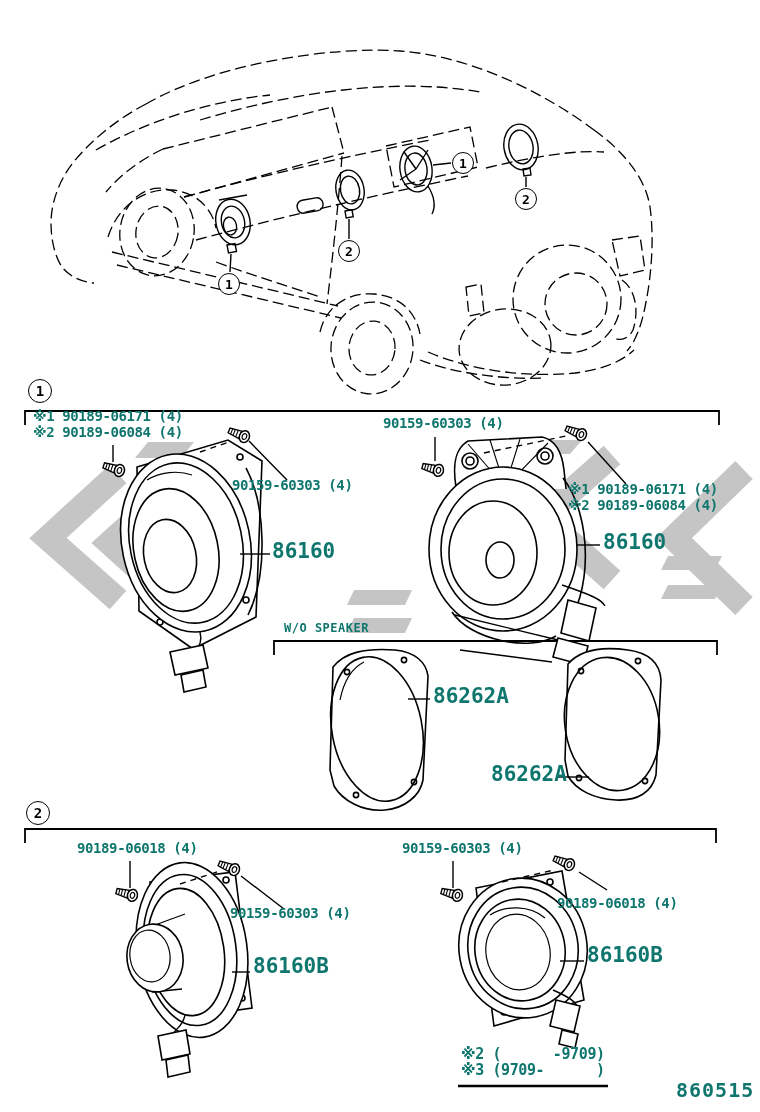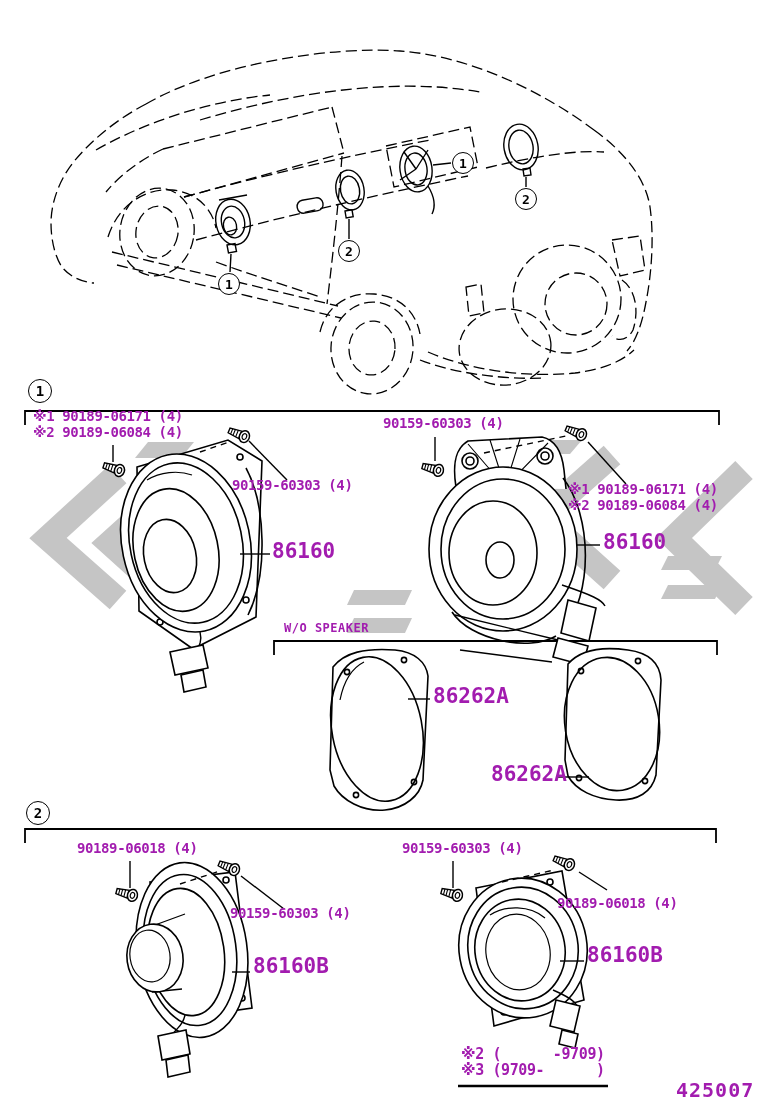--- a/index.html
+++ b/index.html
@@ -4,21 +4,21 @@
 <style>
   html,body{margin:0;padding:0;}
   body{
     width:760px;height:1112px;position:relative;background:#ffffff;
     font-family:"DejaVu Sans Mono","DejaVu Sans",monospace;
     overflow:hidden;color:#000;
   }
   #art{position:absolute;left:0;top:0;width:760px;height:1112px;}
   .lbl{
     position:absolute;font-weight:bold;font-size:14px;line-height:15px;
-    letter-spacing:-0.4px;white-space:pre;color:#a21caf;
+    letter-spacing:-0.4px;white-space:pre;color:#0f766e;
   }
   .part{font-size:21px;line-height:17px;letter-spacing:0;}
   .wo{font-size:12px;letter-spacing:0.5px;}
   .foot{font-size:15px;line-height:16px;}
   .code{font-size:20px;letter-spacing:1px;}
   .badge{
     position:absolute;width:22px;height:22px;border:1.7px solid #000;border-radius:50%;
     display:flex;align-items:center;justify-content:center;
     font-size:13px;font-weight:bold;background:#fff;box-sizing:border-box;
   }
@@ -273,13 +273,13 @@
   </div>
 <div class="lbl" style="left:77px;top:841px">90189-06018 (4)</div>
 <div class="lbl" style="left:230px;top:906px">90159-60303 (4)</div>
 <div class="lbl part" style="left:253px;top:958px">86160B</div>
 <div class="lbl" style="left:402px;top:841px">90159-60303 (4)</div>
 <div class="lbl" style="left:557px;top:896px">90189-06018 (4)</div>
 <div class="lbl part" style="left:587px;top:947px">86160B</div>
 
 <div class="lbl foot" style="left:461px;top:1046px">※2 (      -9709)</div>
 <div class="lbl foot" style="left:461px;top:1062px">※3 (9709-      )</div>
-<div class="lbl code" style="left:676px;top:1083px">425007</div>
+<div class="lbl code" style="left:676px;top:1083px">860515</div>
 
 </body></html>

